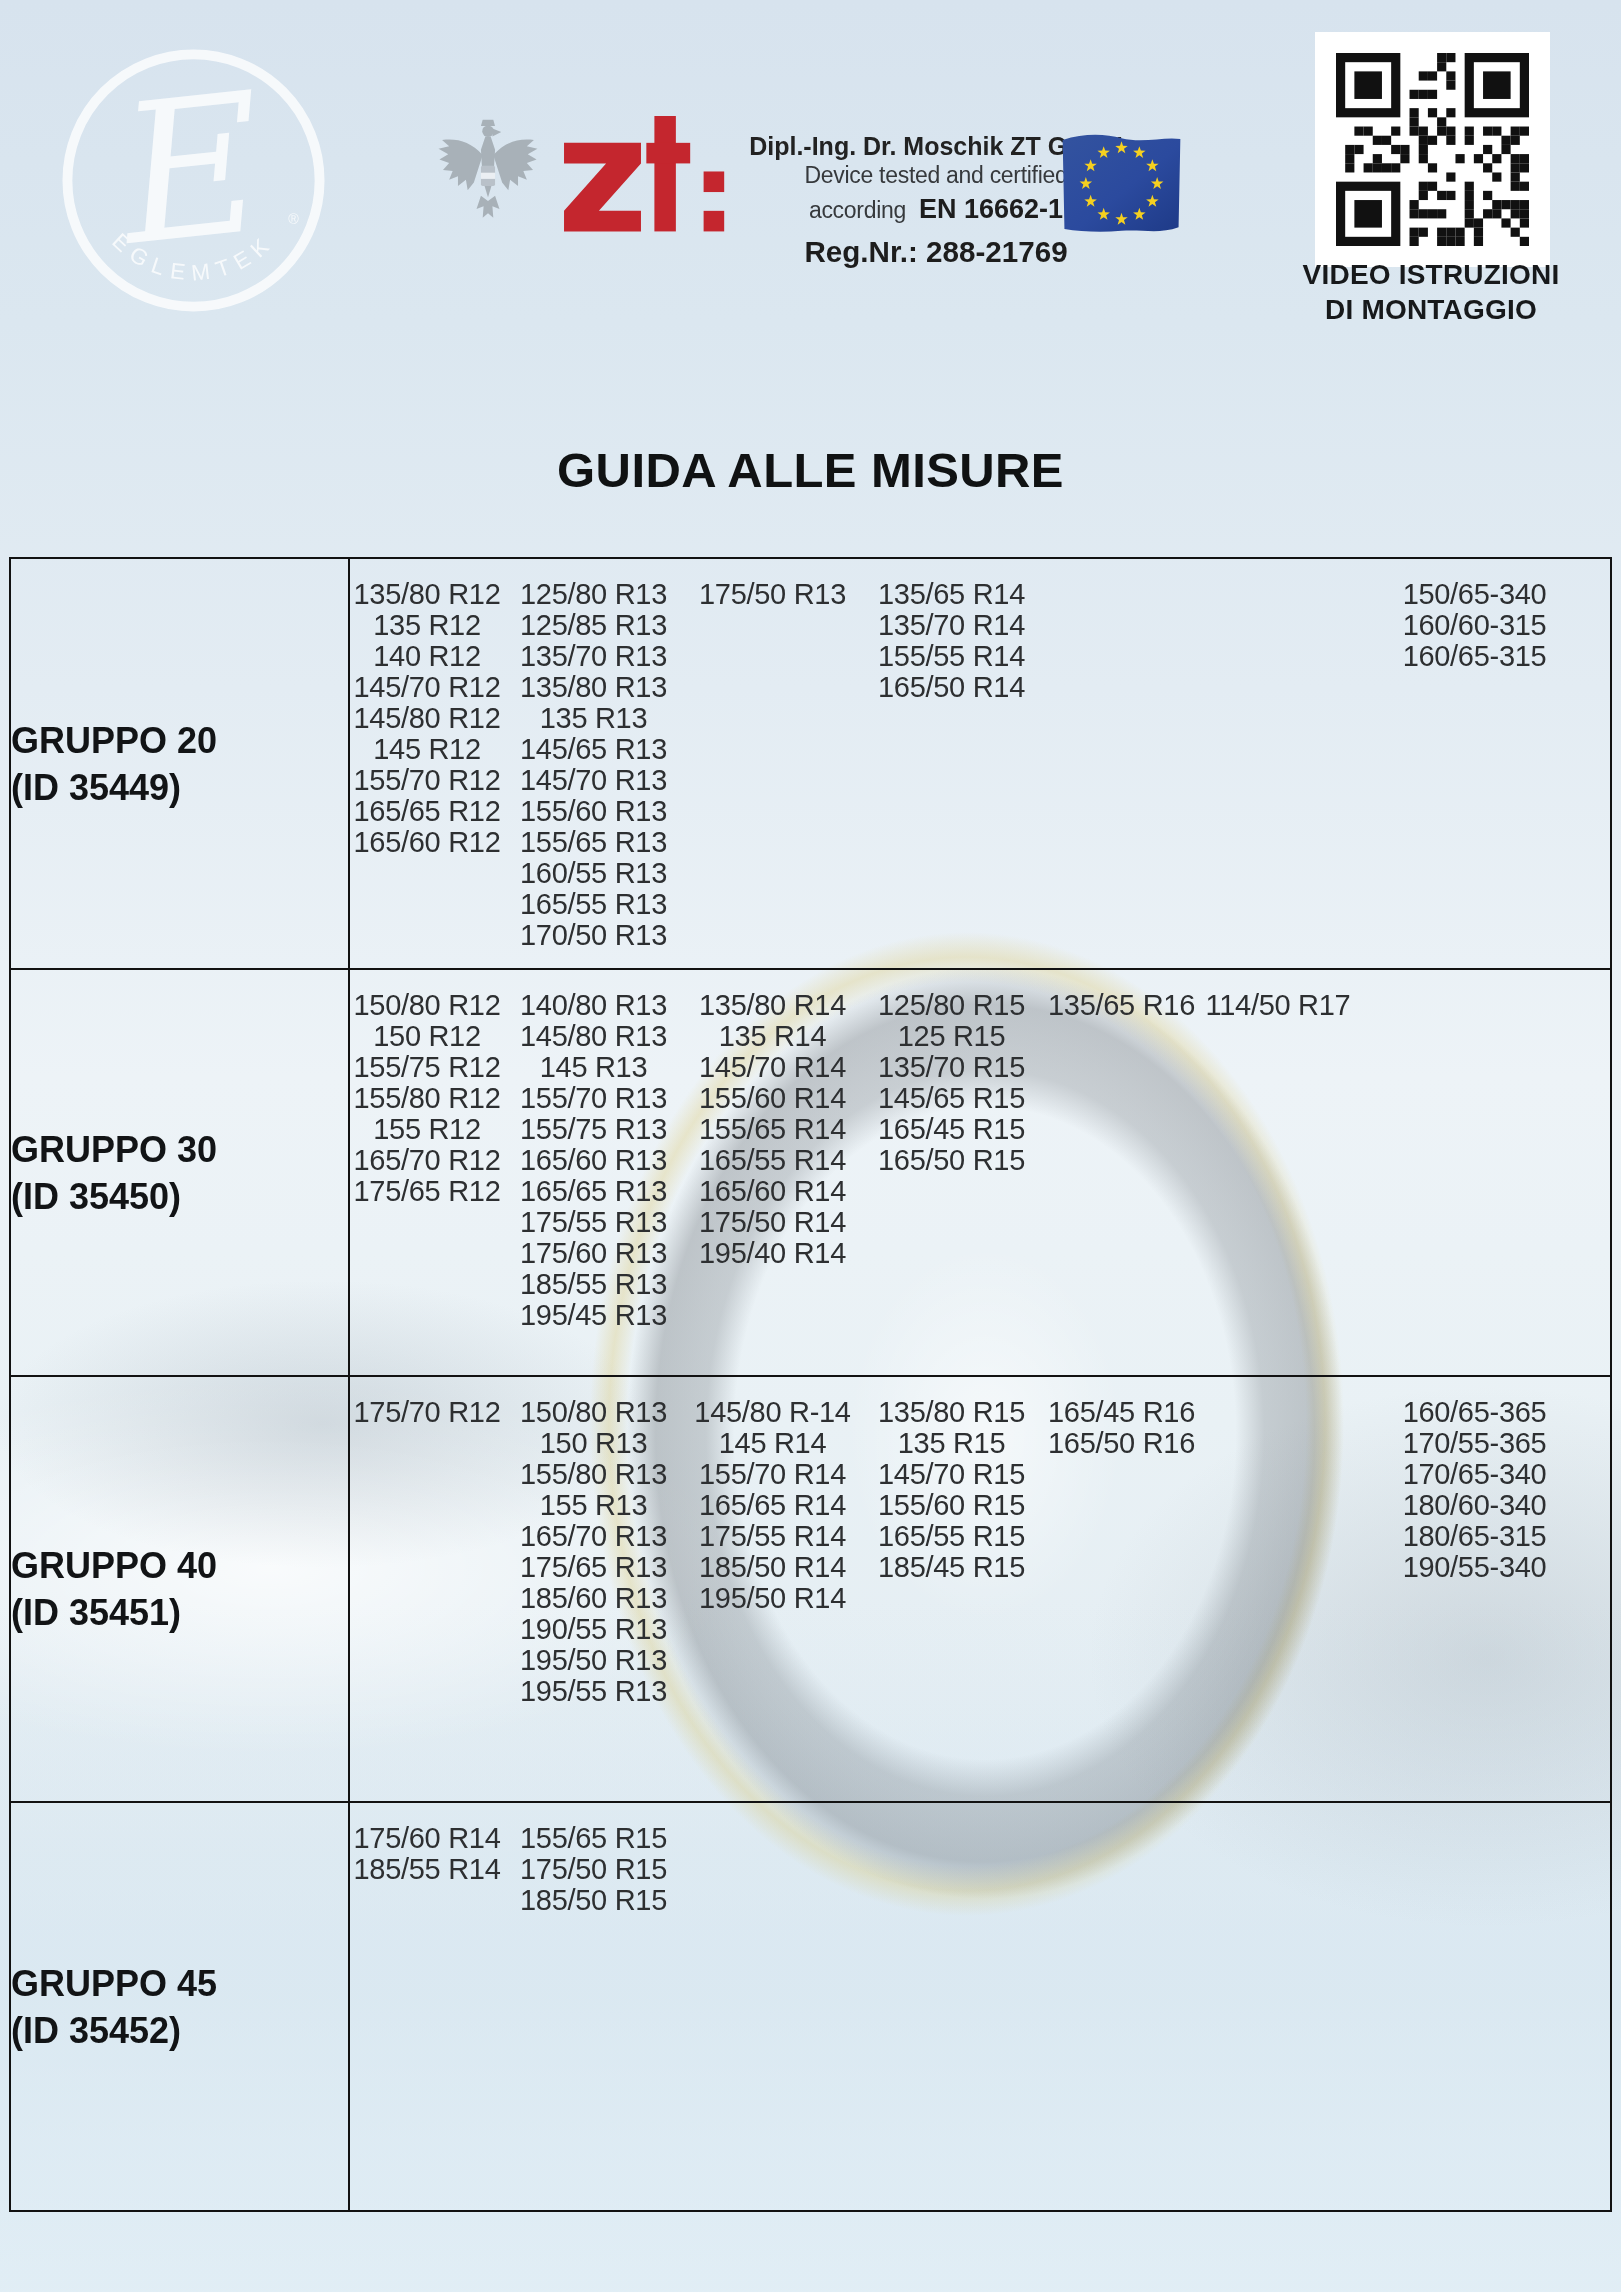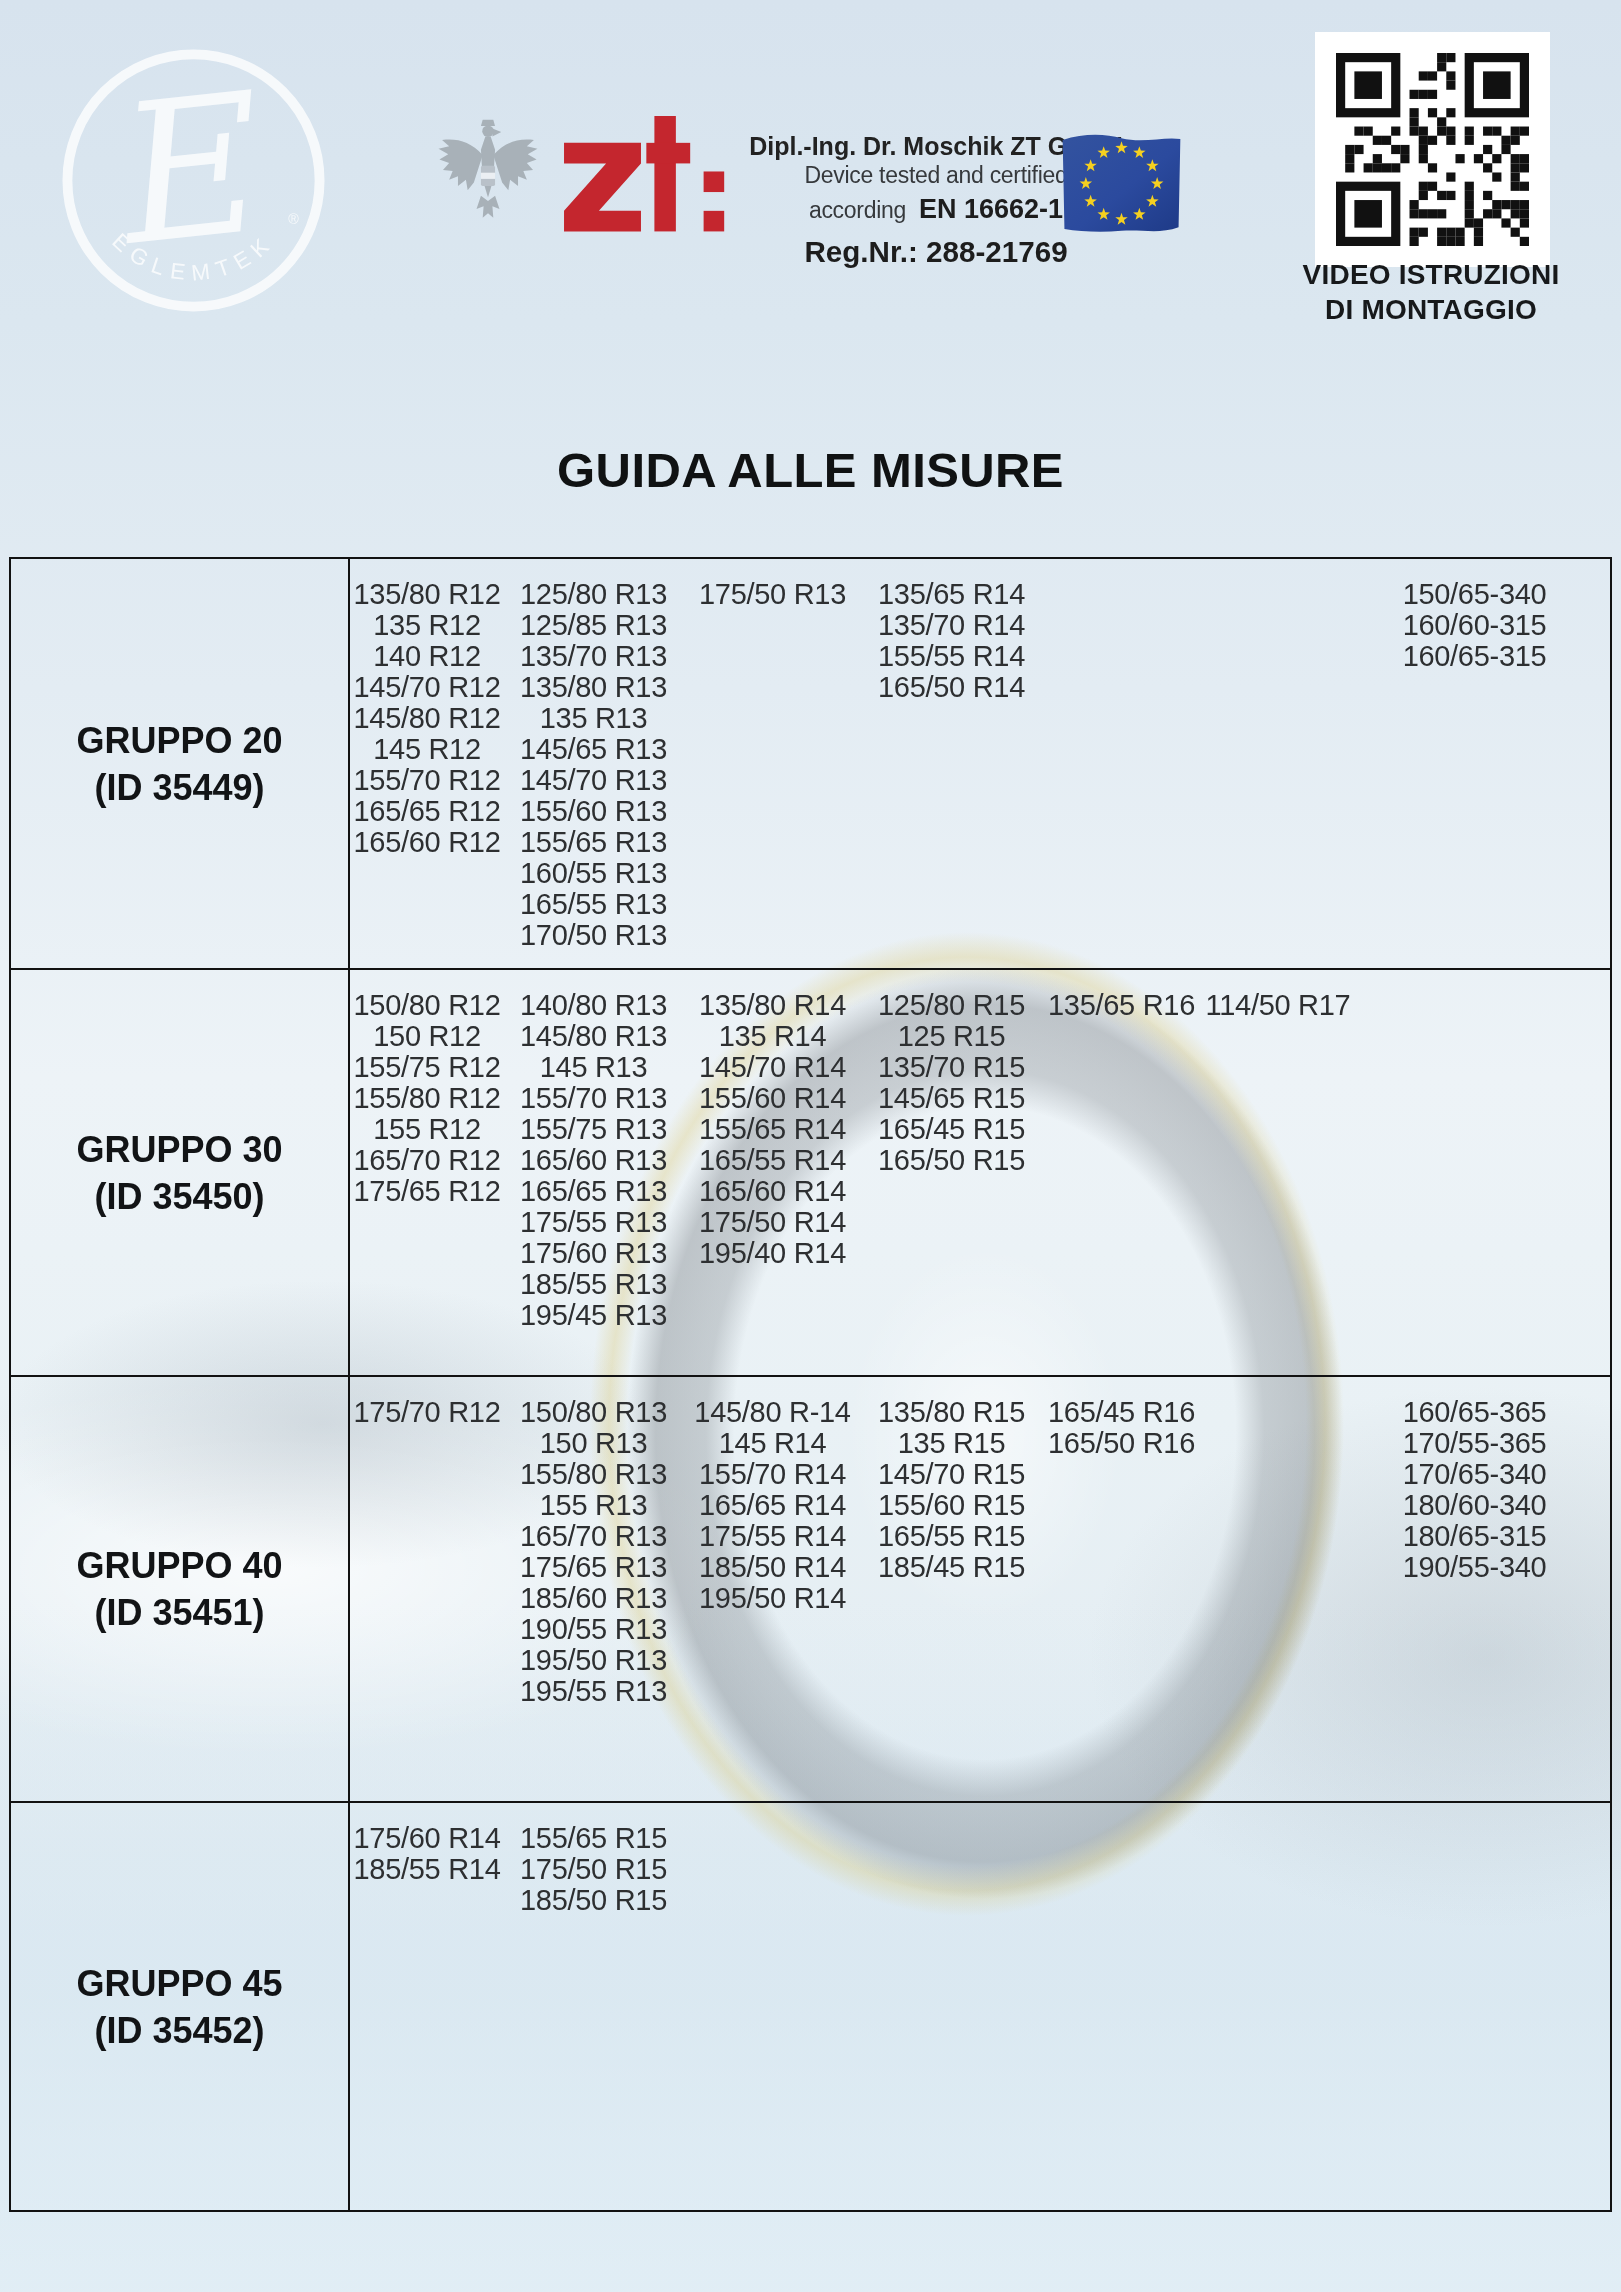--- a/index.html
+++ b/index.html
@@ -49,21 +49,21 @@
   #page-title{left:0;top:426px;width:100%;text-align:center;font-size:49px;font-weight:bold;color:#101213;letter-spacing:0.4px;margin-top:16px;}
   
   #size-table{
     left:9px;top:557px;width:1603px;border:2.7px solid var(--table-border);
     background:transparent;
   }
   .group-row{display:grid;grid-template-columns:339px 1fr;}
   .group-row + .group-row{border-top:2.7px solid var(--table-border);}
   .group-label-cell{
     border-right:2.7px solid var(--table-border);
-    display:flex;flex-direction:column;justify-content:center;align-items:center;
+    display:flex;flex-direction:column;justify-content:center;align-items:flex-start;
   }
   .group-name,.group-id{font-weight:bold;font-size:36px;line-height:47px;color:#121416;}
   .size-grid{
     display:grid;grid-template-columns:154px 179px 179px 179px 161px 152px 257px;
     align-content:start;padding-top:19.7px;
   }
   .size-col{text-align:center;}
   .size-col.last{padding-right:16px;}
   .size-item{font-size:29px;line-height:31px;color:var(--text-dark);letter-spacing:-0.3px;white-space:nowrap;}
 </style>

